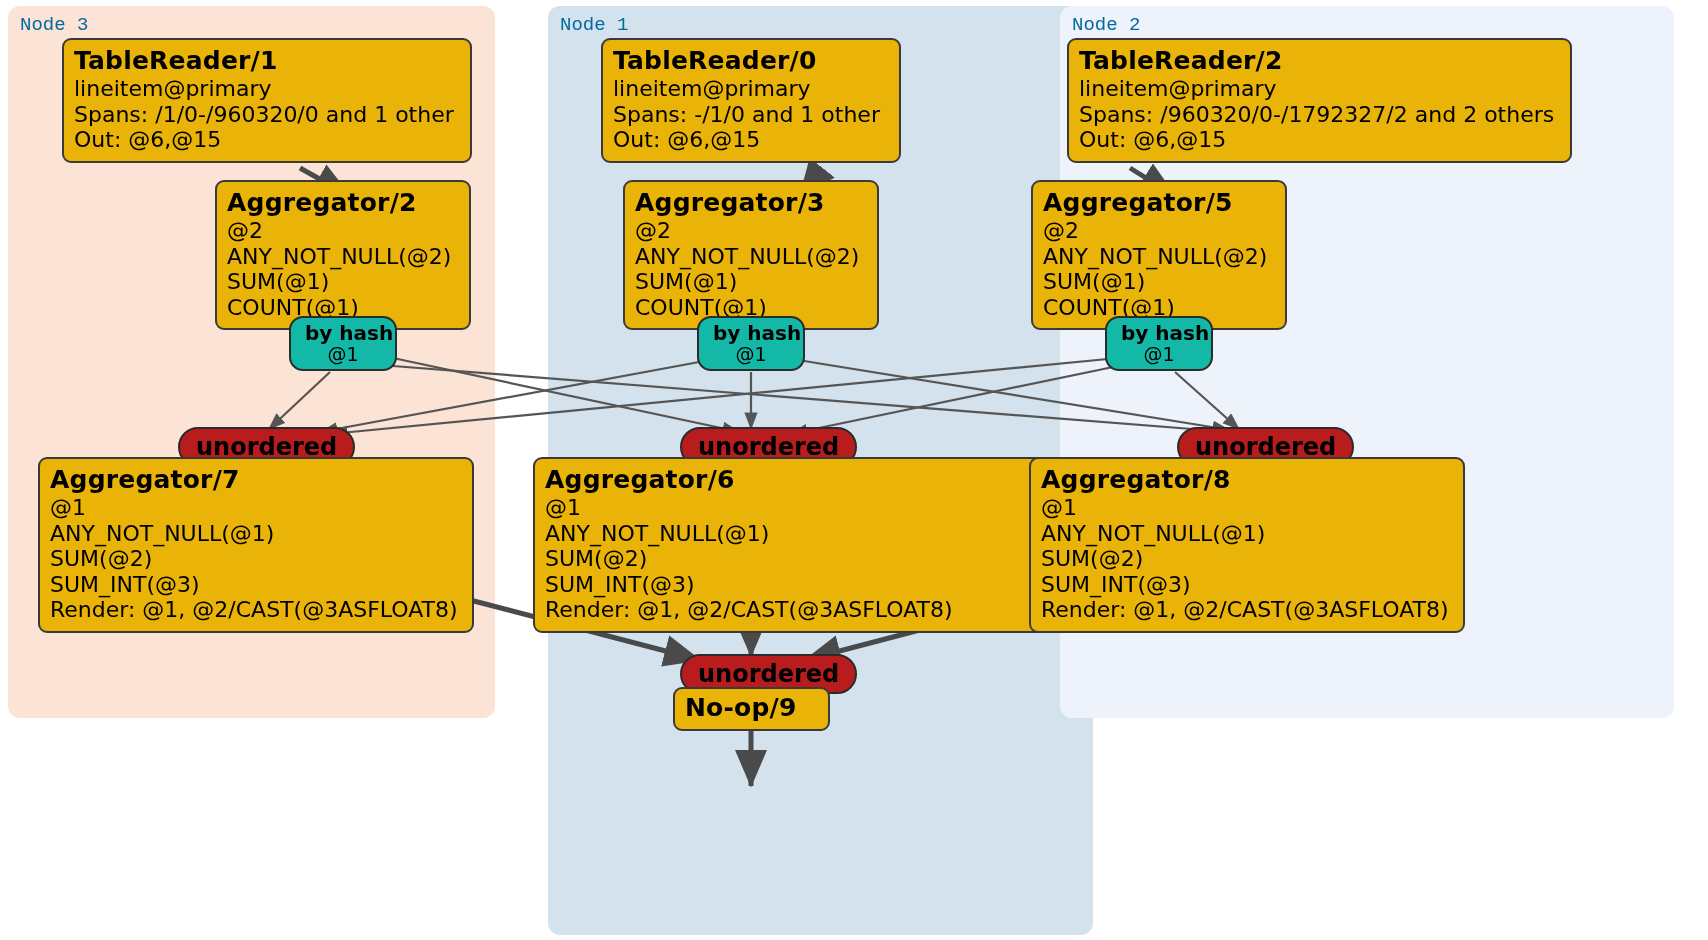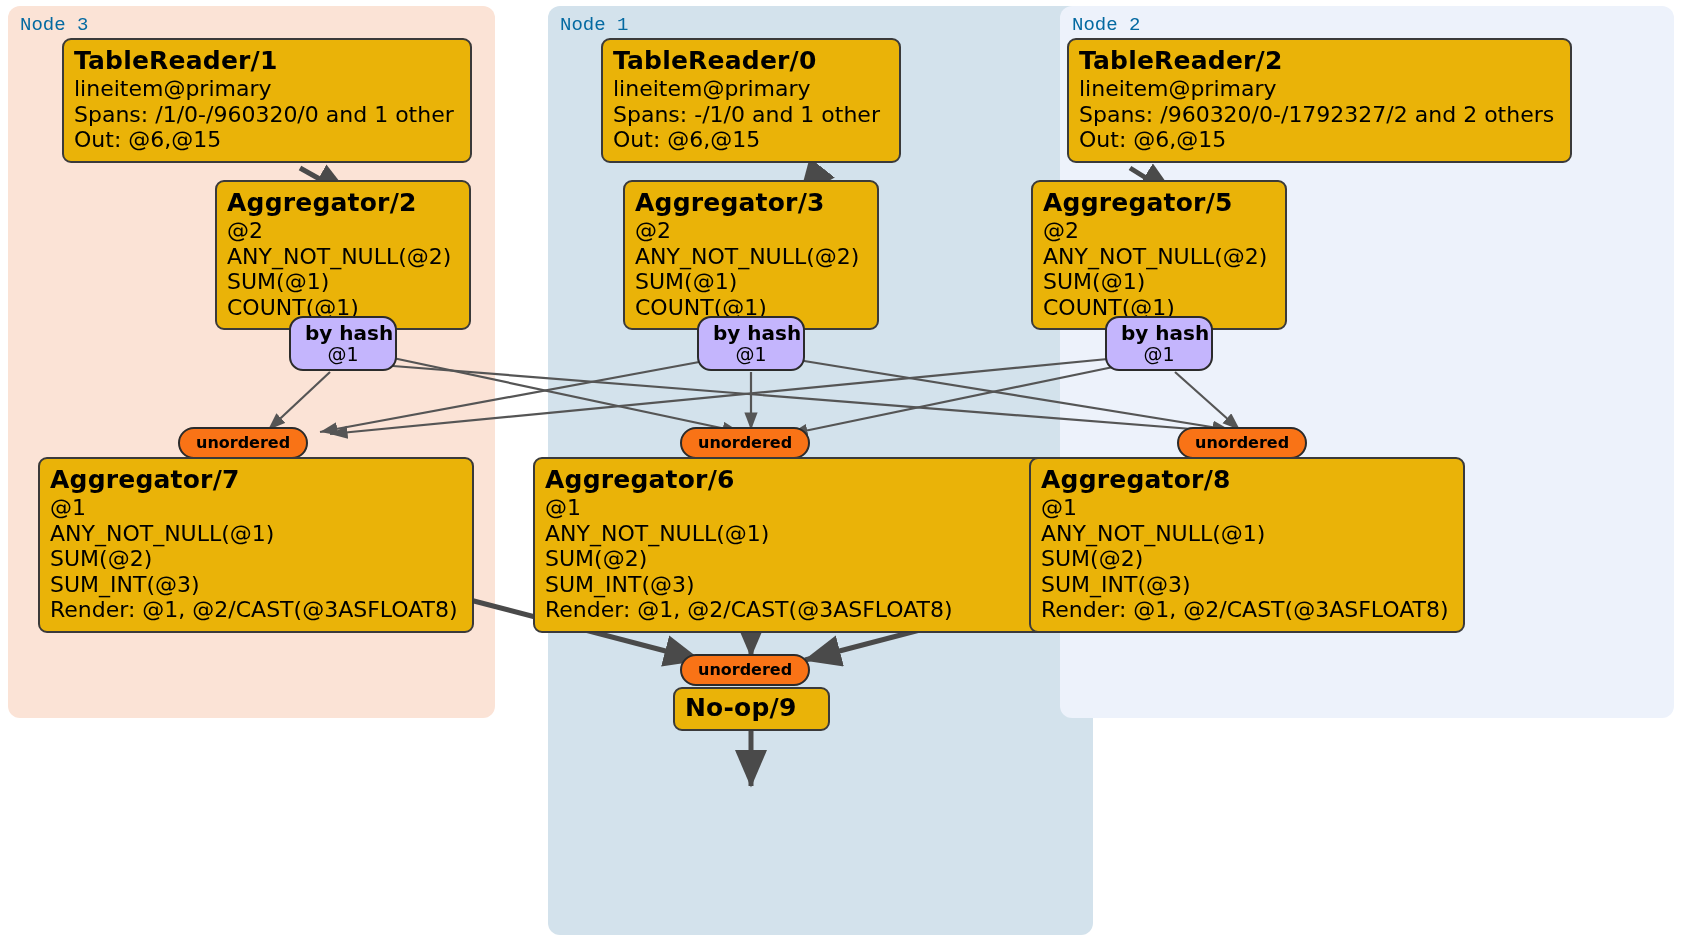--- a/index.html
+++ b/index.html
@@ -61,33 +61,33 @@
   .badge {
     position: absolute;
     box-sizing: border-box;
     border: 2px solid #2b2b2b;
     text-align: center;
     color: #000;
     white-space: nowrap;
     line-height: 1.1;
   }
   .badge-hash {
-    background: #c4b5fd;
+    background: #14b8a6;
     border-radius: 14px;
     padding: 4px 14px 4px 14px;
     font-size: 19px;
   }
   .badge-hash .b1 { font-weight: bold; display:block; font-size: 20px; }
   .badge-hash .b2 { display:block; font-size: 19px; }
   .badge-unordered {
-    background: #f97316;
+    background: #b91c1c;
     border-radius: 999px;
     padding: 5px 16px;
     font-weight: bold;
-    font-size: 16px;
+    font-size: 24px;
   }
   
   #edges {
     position: absolute;
     left: 0; top: 0;
     width: 1708px;
     height: 940px;
     pointer-events: none;
   }
 </style>

